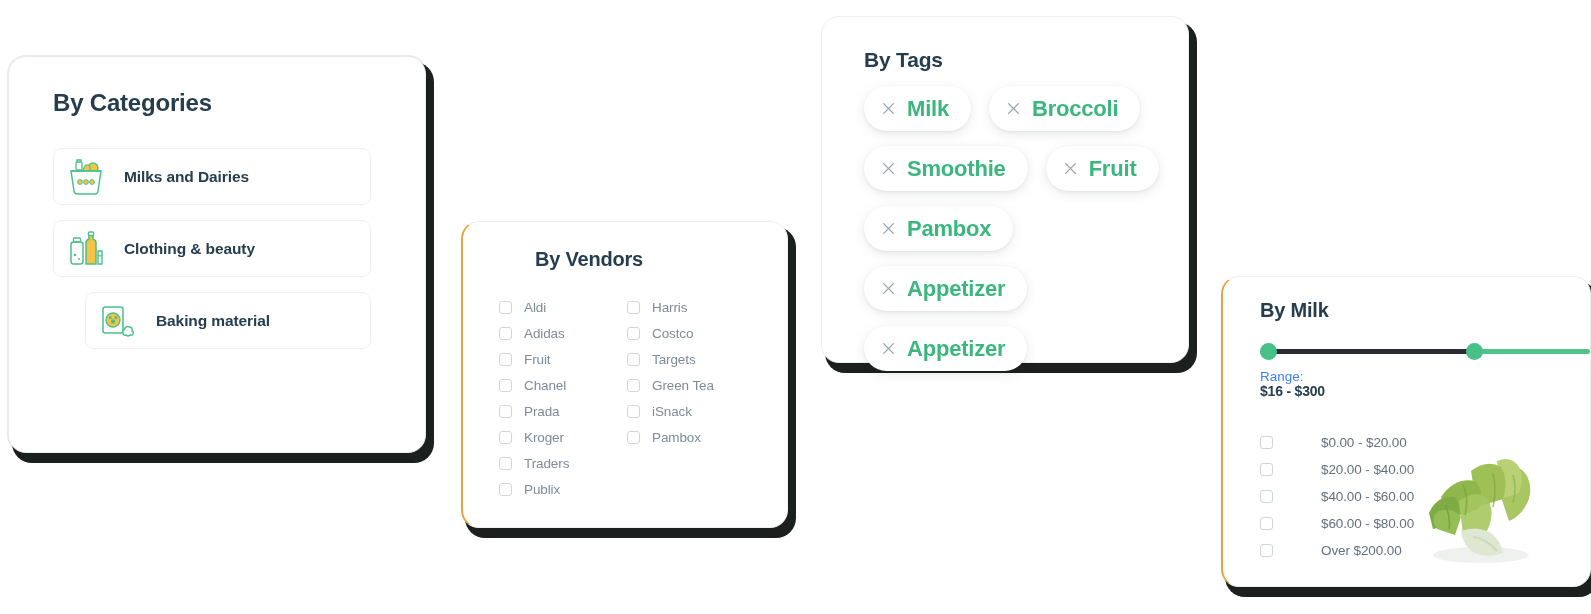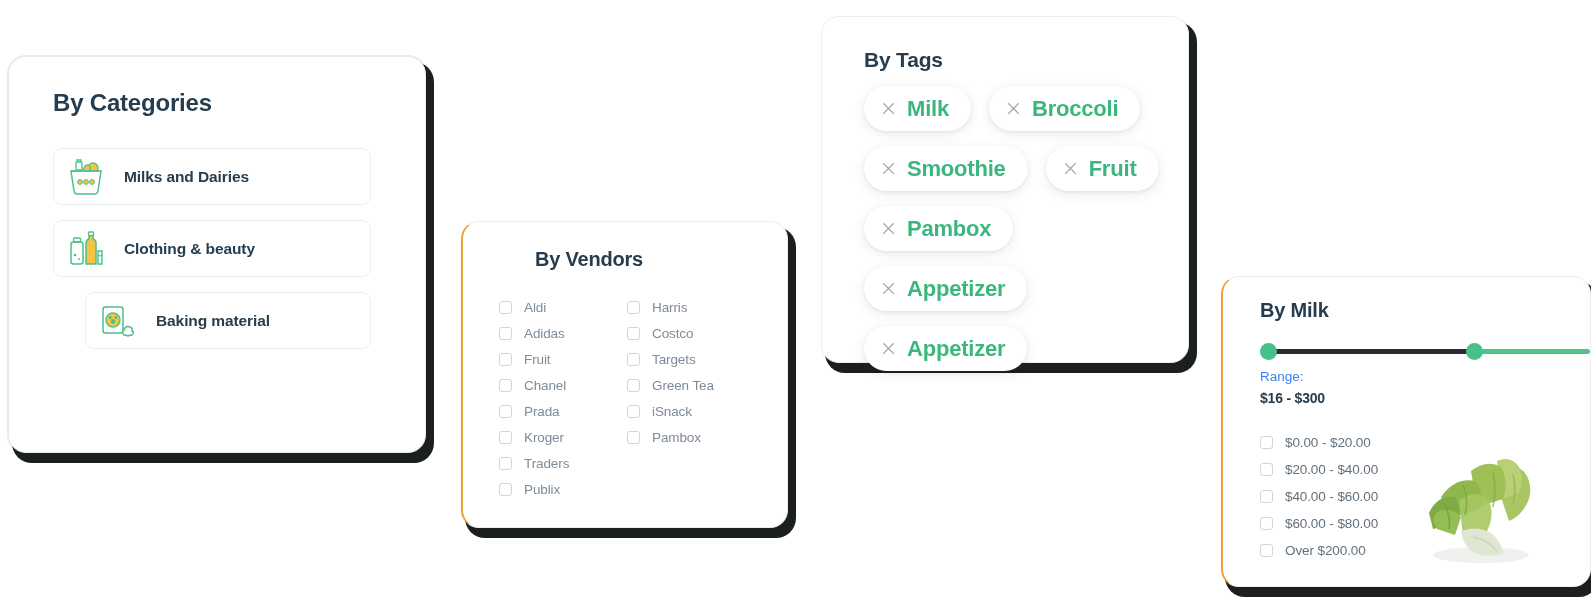--- a/index.html
+++ b/index.html
@@ -232,36 +232,37 @@
   .range-label {
     position: absolute;
     left: 37px;
     top: 92px;
     font-size: 13.5px;
     color: #3b82f6;
   }
   .range-value {
     position: absolute;
     left: 37px;
-    top: 113px;
+    top: 106px;
     font-size: 14px;
     font-weight: 700;
     color: #253d4e;
     letter-spacing: -0.2px;
   }
   .price-list {
     position: absolute;
     left: 37px;
     top: 152px;
     width: 180px;
   }
   .price-row {
     display: flex;
     align-items: center;
     height: 27px;
+    gap: 36px;
   }
   .price-name {
     margin-left: 12px;
     font-size: 13.5px;
     color: #63707c;
     letter-spacing: -0.1px;
     white-space: nowrap;
   }
   .veg {
     position: absolute;

